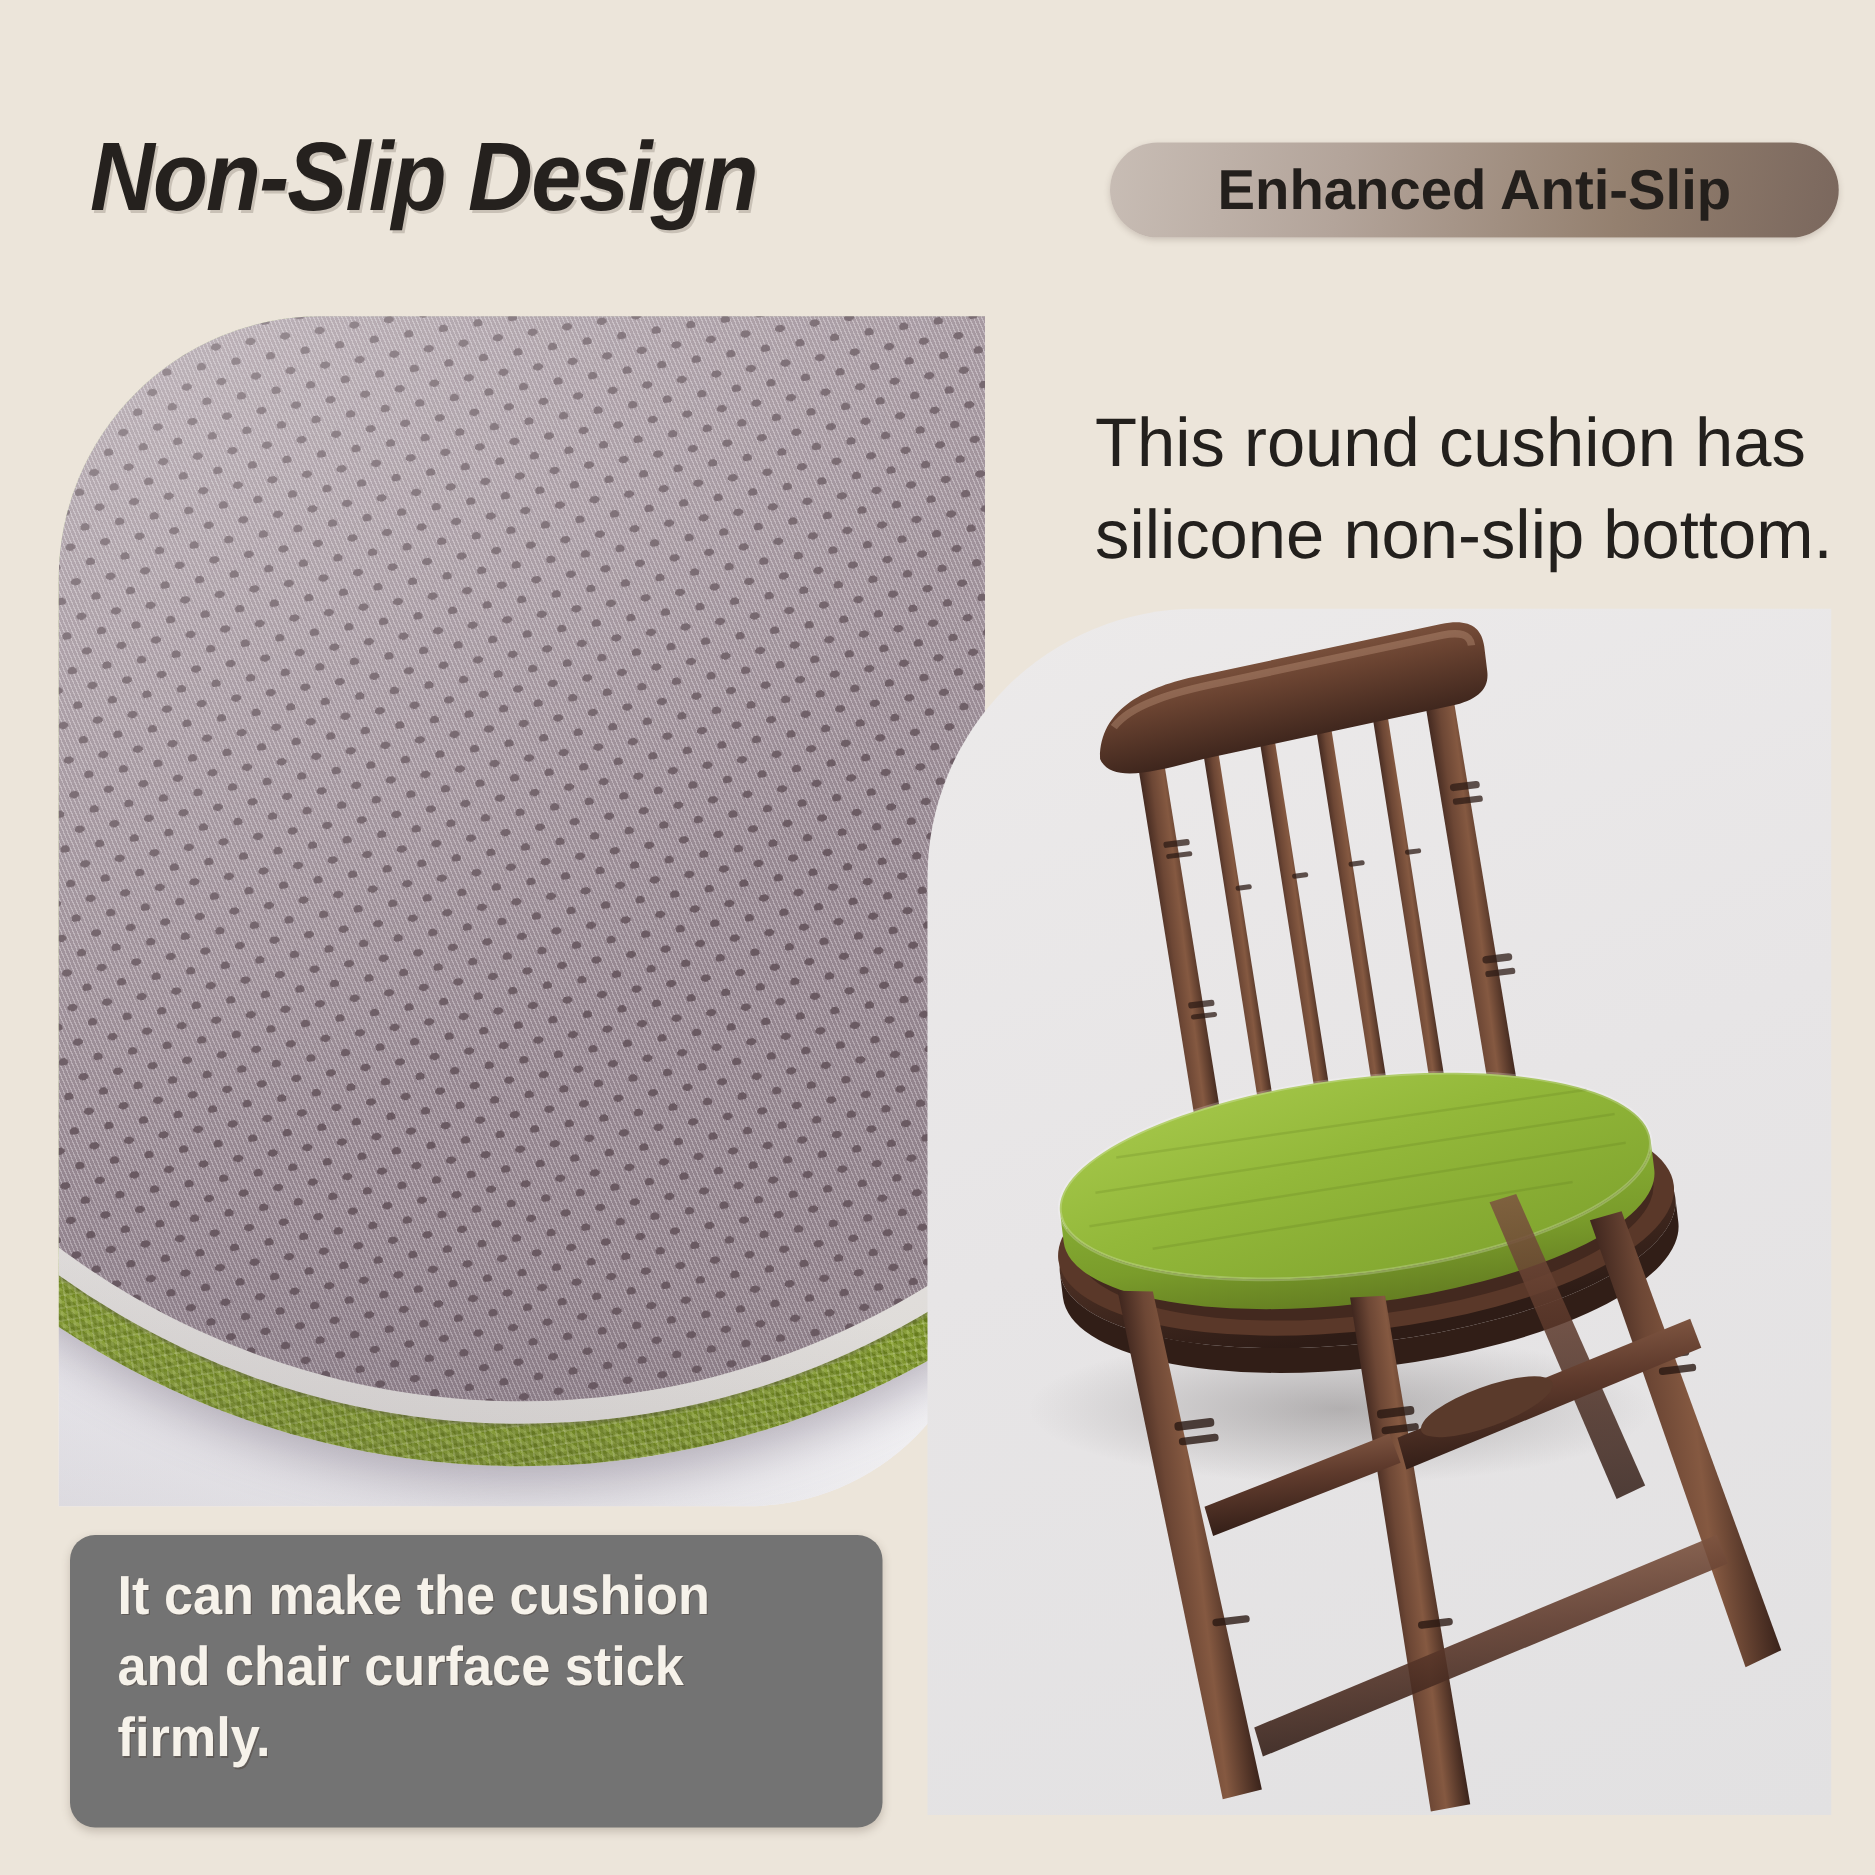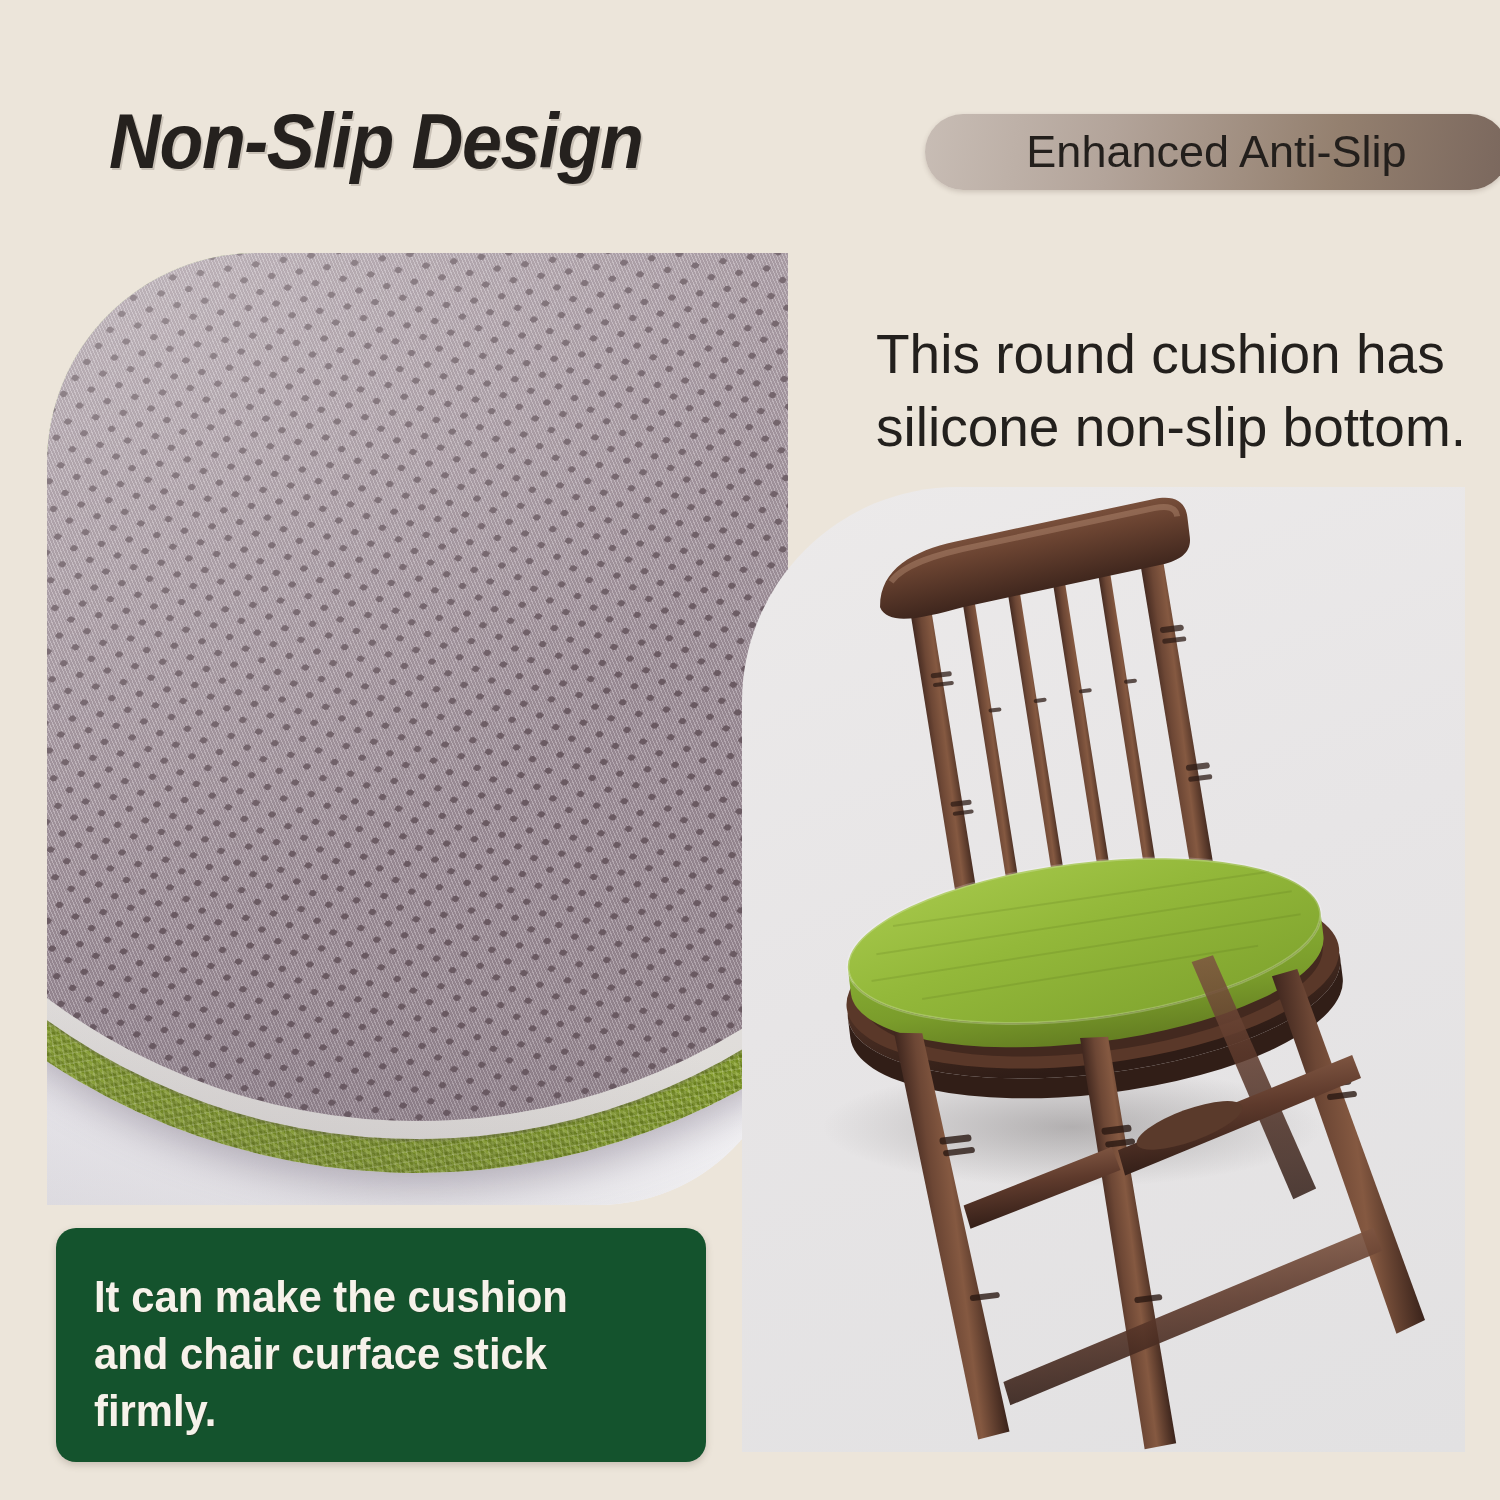--- a/index.html
+++ b/index.html
@@ -12,21 +12,21 @@
     background: #ece5da;
     font-family: "Liberation Sans", sans-serif;
     overflow: hidden;
     position: relative;
   }
 
   
   #header {
     position: absolute;
     left: 0; top: 0;
-    width: 1356px; height: 230px; margin-left: 37px;
+    width: 1356px; height: 230px;
   }
   #page-title {
     position: absolute;
     left: 72px; top: 96px;
     font-size: 78px;
     font-weight: bold;
     font-style: italic;
     letter-spacing: -1.5px;
     color: #25211e;
     font-family: "Liberation Sans Narrow", "Liberation Sans", sans-serif;
@@ -41,21 +41,21 @@
     width: 583px; height: 76px;
     border-radius: 38px;
     background: linear-gradient(100deg, #c8bdb5 0%, #b3a49a 32%, #94806f 70%, #7a675d 100%);
     box-shadow: 0 2px 5px rgba(90,75,65,0.22);
     display: flex;
     align-items: center;
     justify-content: center;
   }
   #badge-label {
     font-size: 45px;
-    font-weight: normal;
+    font-weight: bold;
     color: #231f1c;
     letter-spacing: 0px;
     white-space: nowrap;
   }
 
   
   #left-photo-panel {
     position: absolute;
     left: 47px; top: 253px;
     width: 741px; height: 952px;
@@ -141,23 +141,23 @@
       linear-gradient(12deg, rgba(90,80,100,0.18) 0%, rgba(0,0,0,0) 26%);
   }
 
   
   #caption-box {
     position: absolute;
     left: 56px; top: 1228px;
     width: 650px; height: 234px;
     box-sizing: border-box;
     border-radius: 20px;
-    background: #14532d;
+    background: #737373;
     box-shadow: 0 3px 7px rgba(90,75,65,0.25);
-    padding: 40px 38px 0 38px;
+    padding: 20px 38px 0 38px;
   }
   #caption-text {
     color: #f6f2ea;
     font-size: 44px;
     font-weight: bold;
     line-height: 1.30;
     font-family: "Liberation Sans Narrow", "Liberation Sans", sans-serif;
     transform: scaleX(0.95);
     transform-origin: left top;
     white-space: pre-line;

